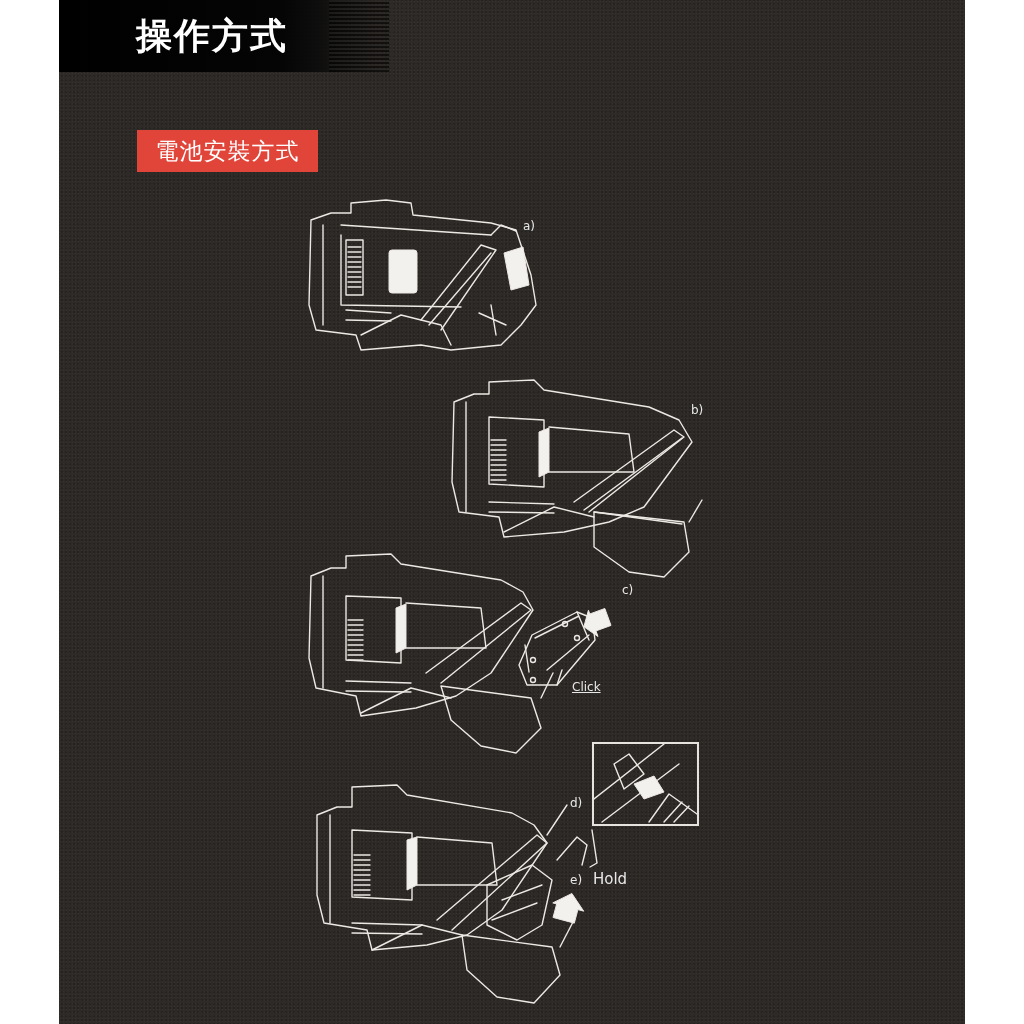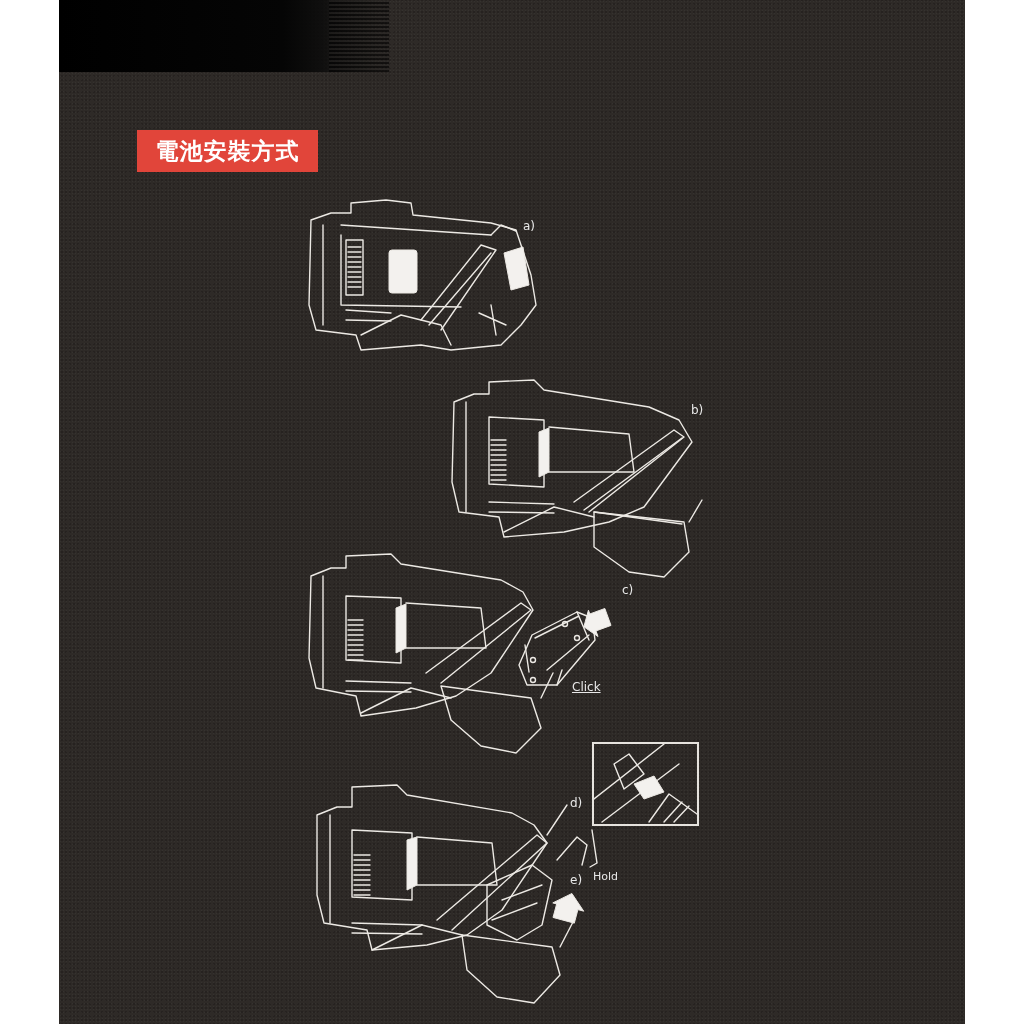--- a/index.html
+++ b/index.html
@@ -23,37 +23,38 @@
       opacity: 0.7;
     }
     .title {
       position: absolute; left: 77px; top: 12px; color: #ffffff;
       font-size: 36px; font-weight: bold; letter-spacing: 2px; line-height: 48px; z-index: 2;
     }
     .subtitle-badge {
       position: absolute; left: 78px; top: 130px; width: 181px; height: 42px;
       background: #e1453a; display: flex; align-items: center; justify-content: center;
     }
-    .subtitle-text { color: #ffffff; font-size: 23px; font-weight: bold; letter-spacing: 1px; }
+    .subtitle-text { color: #ffffff; font-size: 23px; font-weight: normal; letter-spacing: 1px; }
     .step-label {
       position: absolute; color: #e8e8e8; font-family: "DejaVu Sans", sans-serif; font-size: 12px;
     }
-    .step-label.big { font-size: 11px; }
+    .step-label.big { font-size: 15px; }
     svg.illus { position: absolute; overflow: visible; }
     svg.illus * { vector-effect: non-scaling-stroke; }
     .ln { fill: none; stroke: #ece9e4; stroke-width: 1.4; stroke-linejoin: round; stroke-linecap: round; }
     .fillw { fill: #f3f1ee; stroke: #ece9e4; stroke-width: 1; }
     .inset-box { position: absolute; border: 2px solid #e6e3de; }
   </style>
 </head>
 <body>
 
 <div class="panel">
 
   <div class="title-band"></div>
+  <div class="title">操作方式</div>
 
   <div class="subtitle-badge">
     <span class="subtitle-text">電池安裝方式</span>
   </div>
 
   <svg class="illus" style="left:242px; top:195px;" width="240" height="165" viewBox="0 0 240 165">
     <path class="ln" d="M10,25 L30,18 L50,18 L50,8 L85,5 L110,8 L112,20 L190,28 L215,35 L230,80 L235,110 L220,130 L200,150 L150,155 L120,150 L60,155 L55,140 L15,135 L8,110 Z"></path>
     <path class="ln" d="M22,30 L22,130"></path>
     <path class="ln" d="M40,30 L190,40"></path>
     <path class="ln" d="M40,40 L40,110 L160,112"></path>

